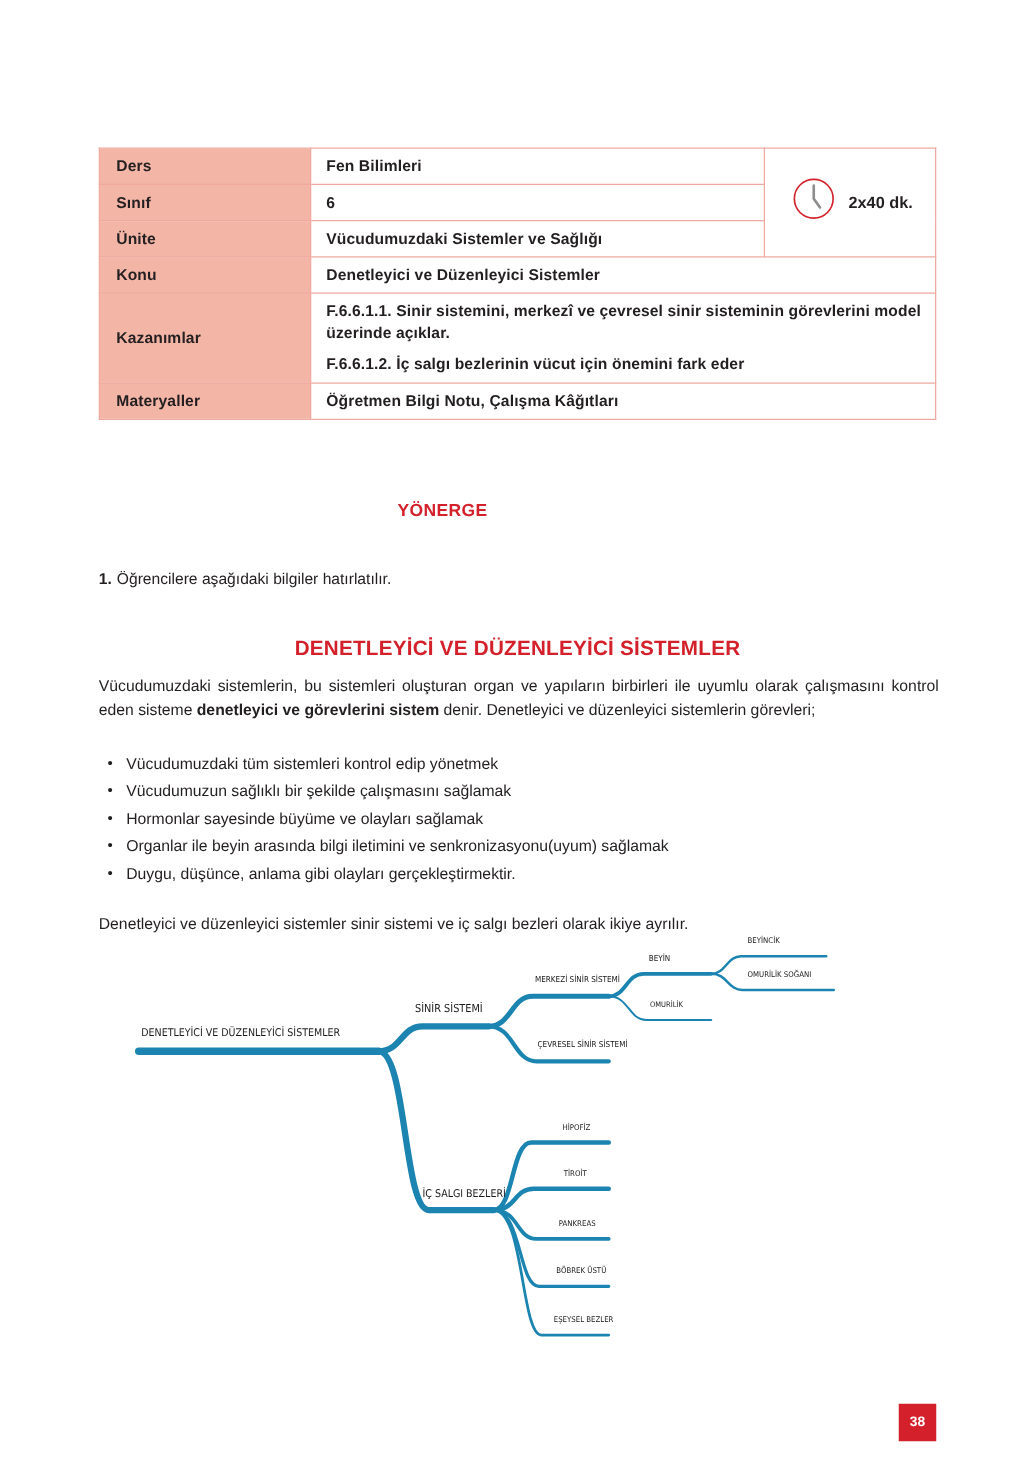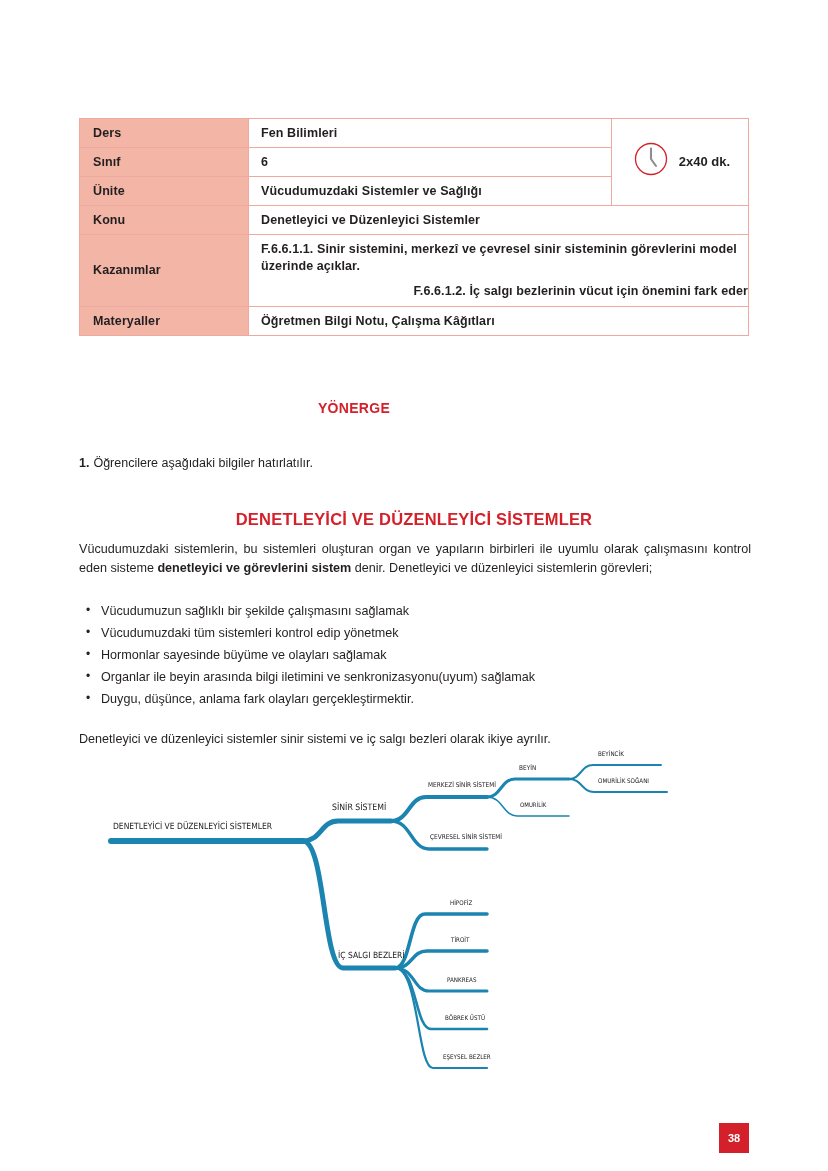--- a/index.html
+++ b/index.html
@@ -64,21 +64,21 @@
     font-size: 13px;
     color: #231f20;
   }
   .kaz-cell { padding: 6px 0 6px 12px !important; }
   .kaz-line {
     font-weight: bold;
     font-size: 12.5px;
     line-height: 1.32;
     margin: 0;
   }
-  .kaz-line.second { margin-top: 9px; text-align: right; }
+  .kaz-line.second { margin-top: 9px; }
 
   
   .yonerge {
     position: absolute;
     left: 0; top: 400px;
     width: 708px;
     text-align: center;
     color: #d4202a;
     font-weight: bold;
     font-size: 14px;
@@ -228,25 +228,25 @@
 
 <div class="step-1">
   <span class="num">1.</span><span>Öğrencilere aşağıdaki bilgiler hatırlatılır.</span>
 </div>
 
 <div class="section-title">DENETLEYİCİ VE DÜZENLEYİCİ SİSTEMLER</div>
 
 <div class="para-intro"><span>Vücudumuzdaki sistemlerin, bu sistemleri oluşturan organ ve yapıların birbirleri ile uyumlu olarak çalışmasını kontrol eden sisteme </span><b>denetleyici ve görevlerini sistem</b><span> denir. Denetleyici ve düzenleyici sistemlerin görevleri;</span></div>
 
 <ul class="bullets">
+  <li>Vücudumuzdaki tüm sistemleri kontrol edip yönetmek</li>
   <li>Vücudumuzun sağlıklı bir şekilde çalışmasını sağlamak</li>
-  <li>Vücudumuzdaki tüm sistemleri kontrol edip yönetmek</li>
   <li>Hormonlar sayesinde büyüme ve olayları sağlamak</li>
   <li>Organlar ile beyin arasında bilgi iletimini ve senkronizasyonu(uyum) sağlamak</li>
-  <li>Duygu, düşünce, anlama fark olayları gerçekleştirmektir.</li>
+  <li>Duygu, düşünce, anlama gibi olayları gerçekleştirmektir.</li>
 </ul>
 
 <div class="para-close">Denetleyici ve düzenleyici sistemler sinir sistemi ve iç salgı bezleri olarak ikiye ayrılır.</div>
 
 <div class="mindmap">
   <svg width="640" height="360" viewBox="0 0 640 360">
     <g fill="none" stroke="#1b84b0" stroke-linecap="round" stroke-linejoin="round">
 
       <path d="M16 93 L208 93" stroke-width="6"></path>
 

